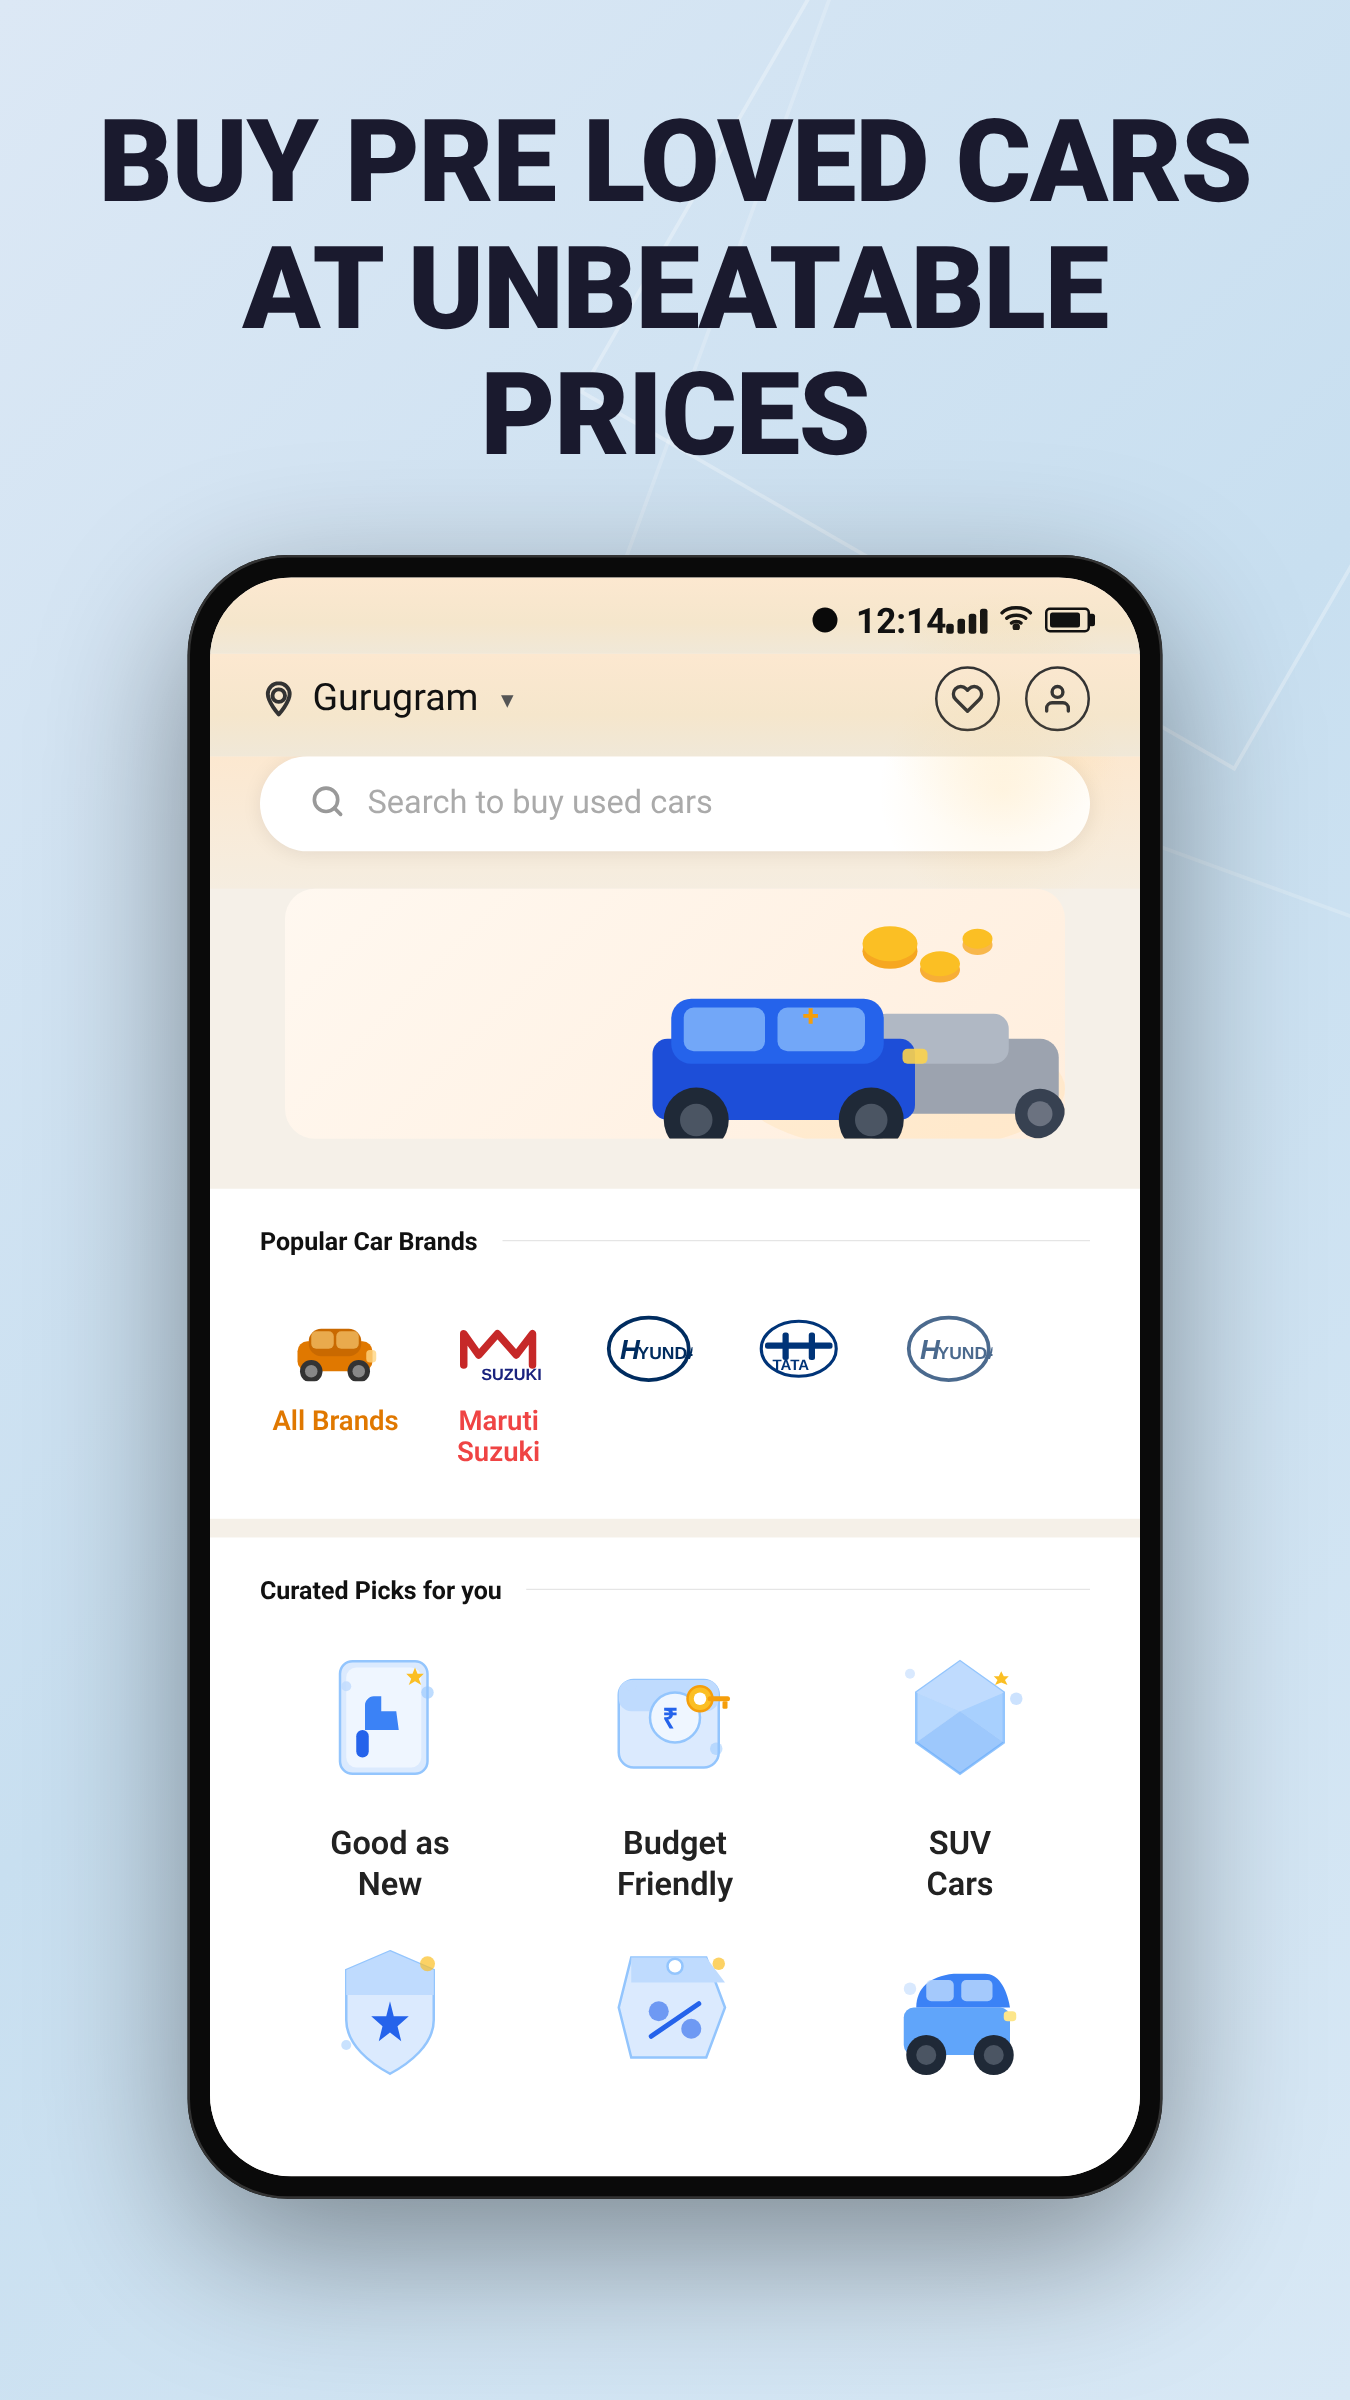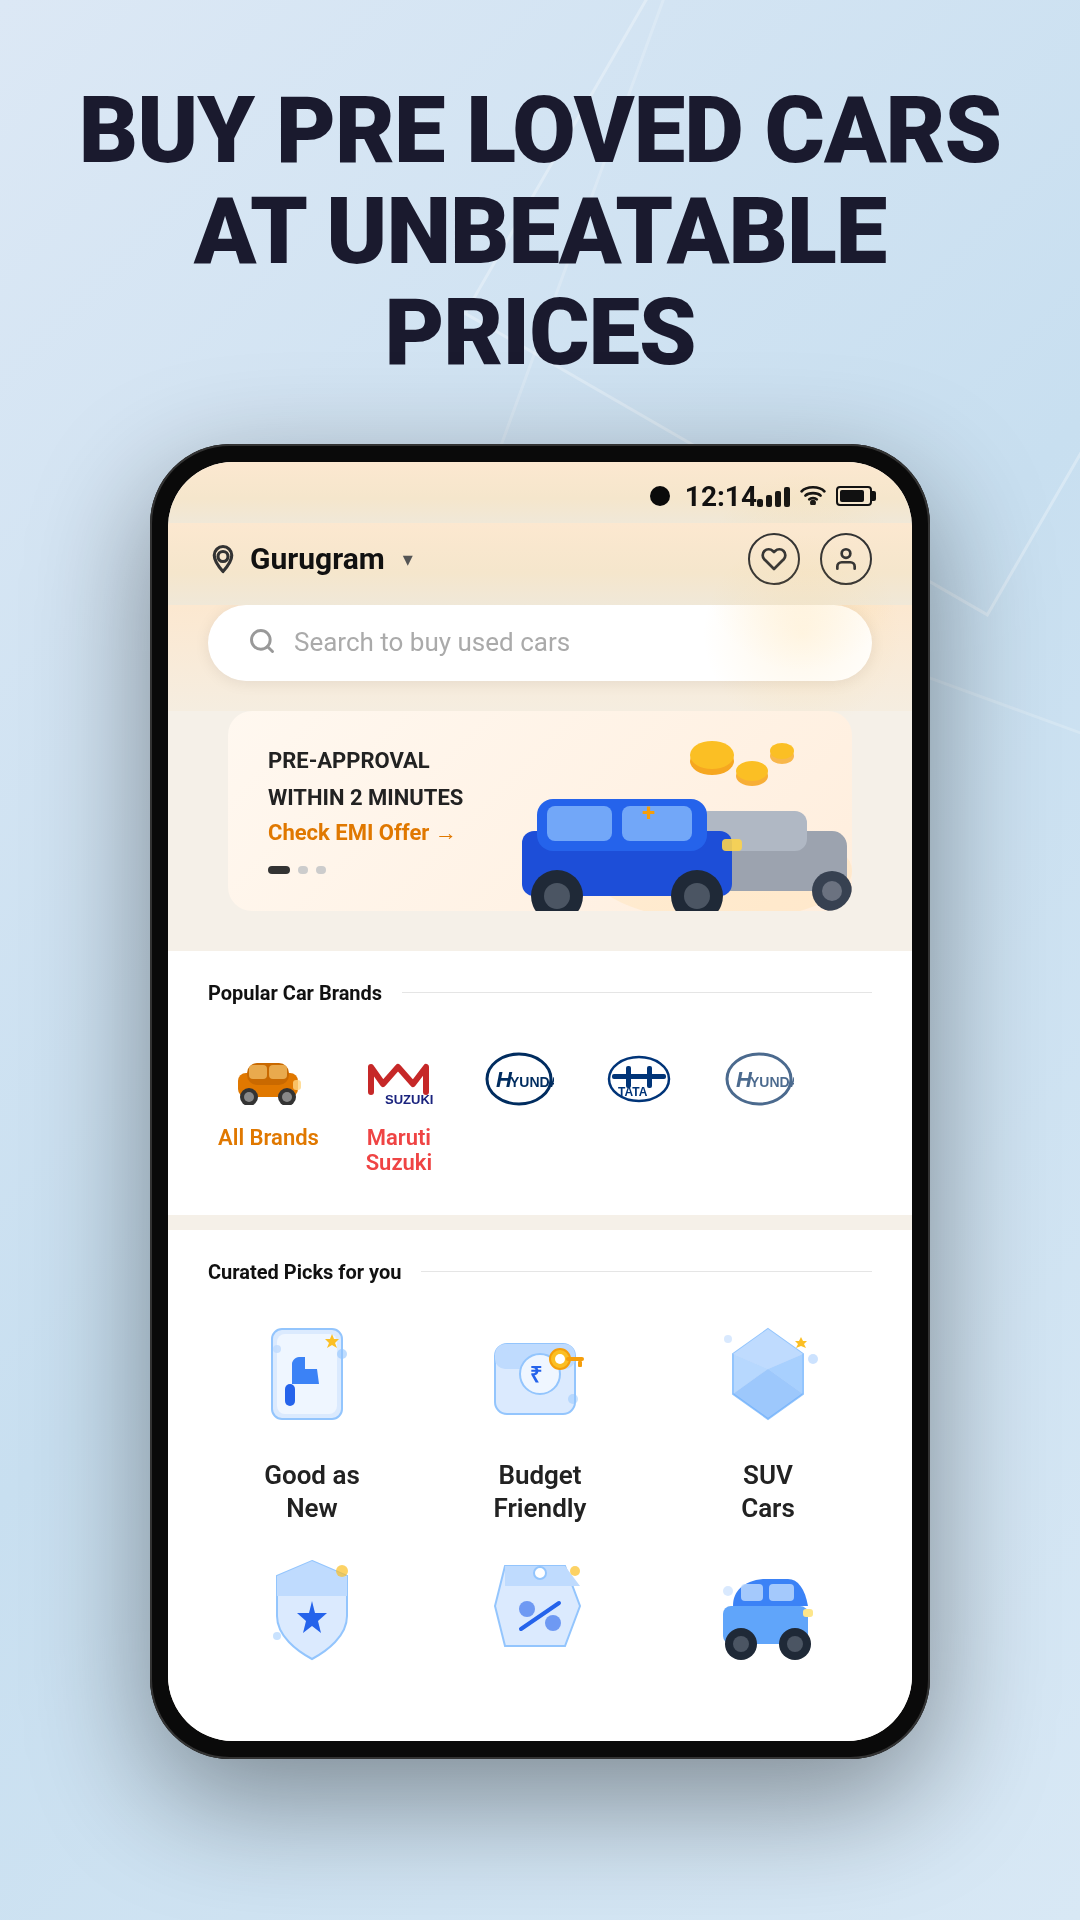--- a/index.html
+++ b/index.html
@@ -150,21 +150,21 @@
       justify-content: space-between;
       align-items: center;
     }
     .location-selector {
       display: flex;
       align-items: center;
       gap: 12px;
     }
     .location-name {
       font-size: 30px;
-      font-weight: 700;
+      font-weight: 400;
       color: #111;
     }
     .dropdown-arrow {
       font-size: 20px;
       color: #555;
       margin-left: 6px;
     }
     .header-actions {
       display: flex;
       gap: 20px;
@@ -456,30 +456,20 @@
               <circle cx="11" cy="11" r="8"></circle>
               <path d="m21 21-4.35-4.35"></path>
             </svg>
           </div>
           <span class="search-placeholder">Search to buy used cars</span>
         </div>
       </div>
 
       <div style="background:#f5f0e8;padding:0 30px 20px;">
         <div class="banner">
-          <div class="banner-text">
-            <div class="banner-title">PRE-APPROVAL</div>
-            <div class="banner-title">WITHIN 2 MINUTES</div>
-            <div class="banner-cta">Check EMI Offer →</div>
-            <div class="banner-dots">
-              <div class="dot active"></div>
-              <div class="dot inactive"></div>
-              <div class="dot inactive"></div>
-            </div>
-          </div>
 
           <div class="banner-cars">
             <svg width="380" height="180" viewBox="0 0 380 180" fill="none" xmlns="http://www.w3.org/2000/svg">
 
               <ellipse cx="230" cy="30" rx="22" ry="14" fill="#f59e0b" opacity="0.9"></ellipse>
               <ellipse cx="230" cy="24" rx="22" ry="14" fill="#fbbf24"></ellipse>
               <ellipse cx="270" cy="45" rx="16" ry="10" fill="#f59e0b" opacity="0.8"></ellipse>
               <ellipse cx="270" cy="40" rx="16" ry="10" fill="#fbbf24"></ellipse>
               <ellipse cx="300" cy="25" rx="12" ry="8" fill="#f59e0b" opacity="0.7"></ellipse>
               <ellipse cx="300" cy="20" rx="12" ry="8" fill="#fbbf24"></ellipse>

